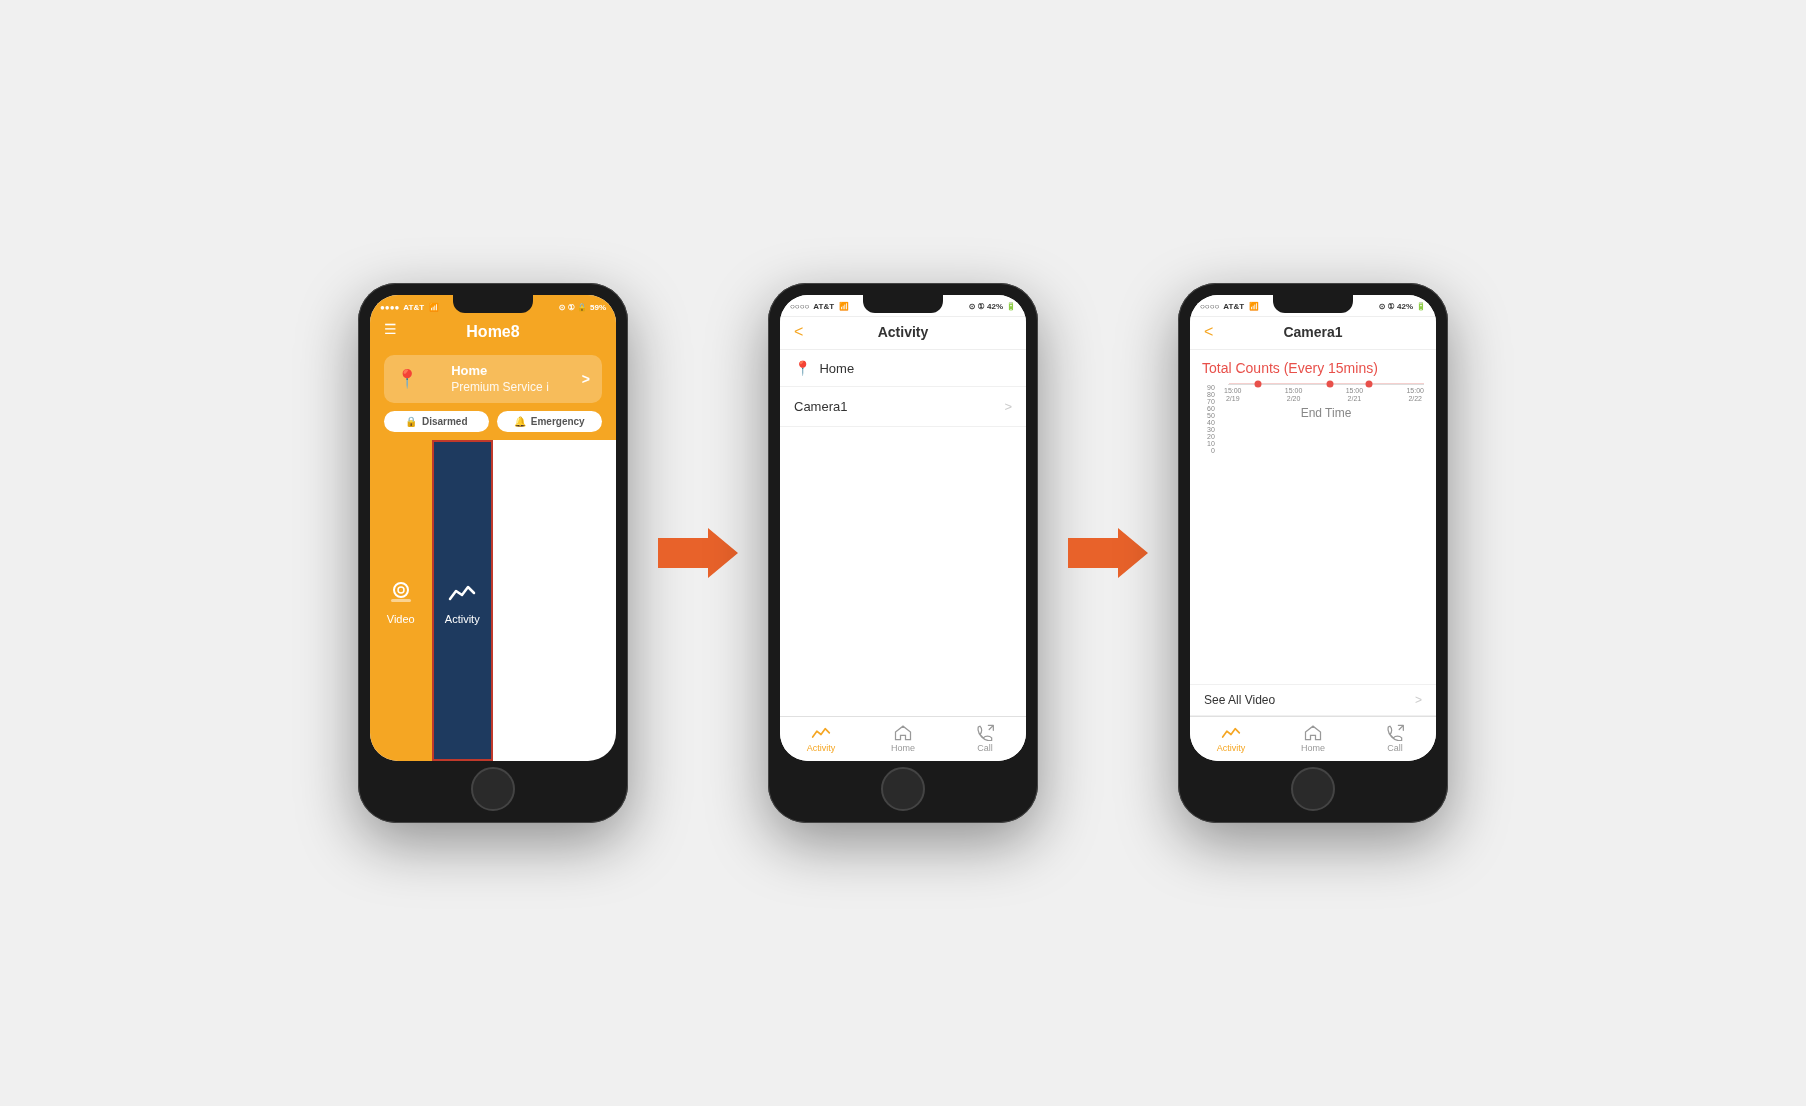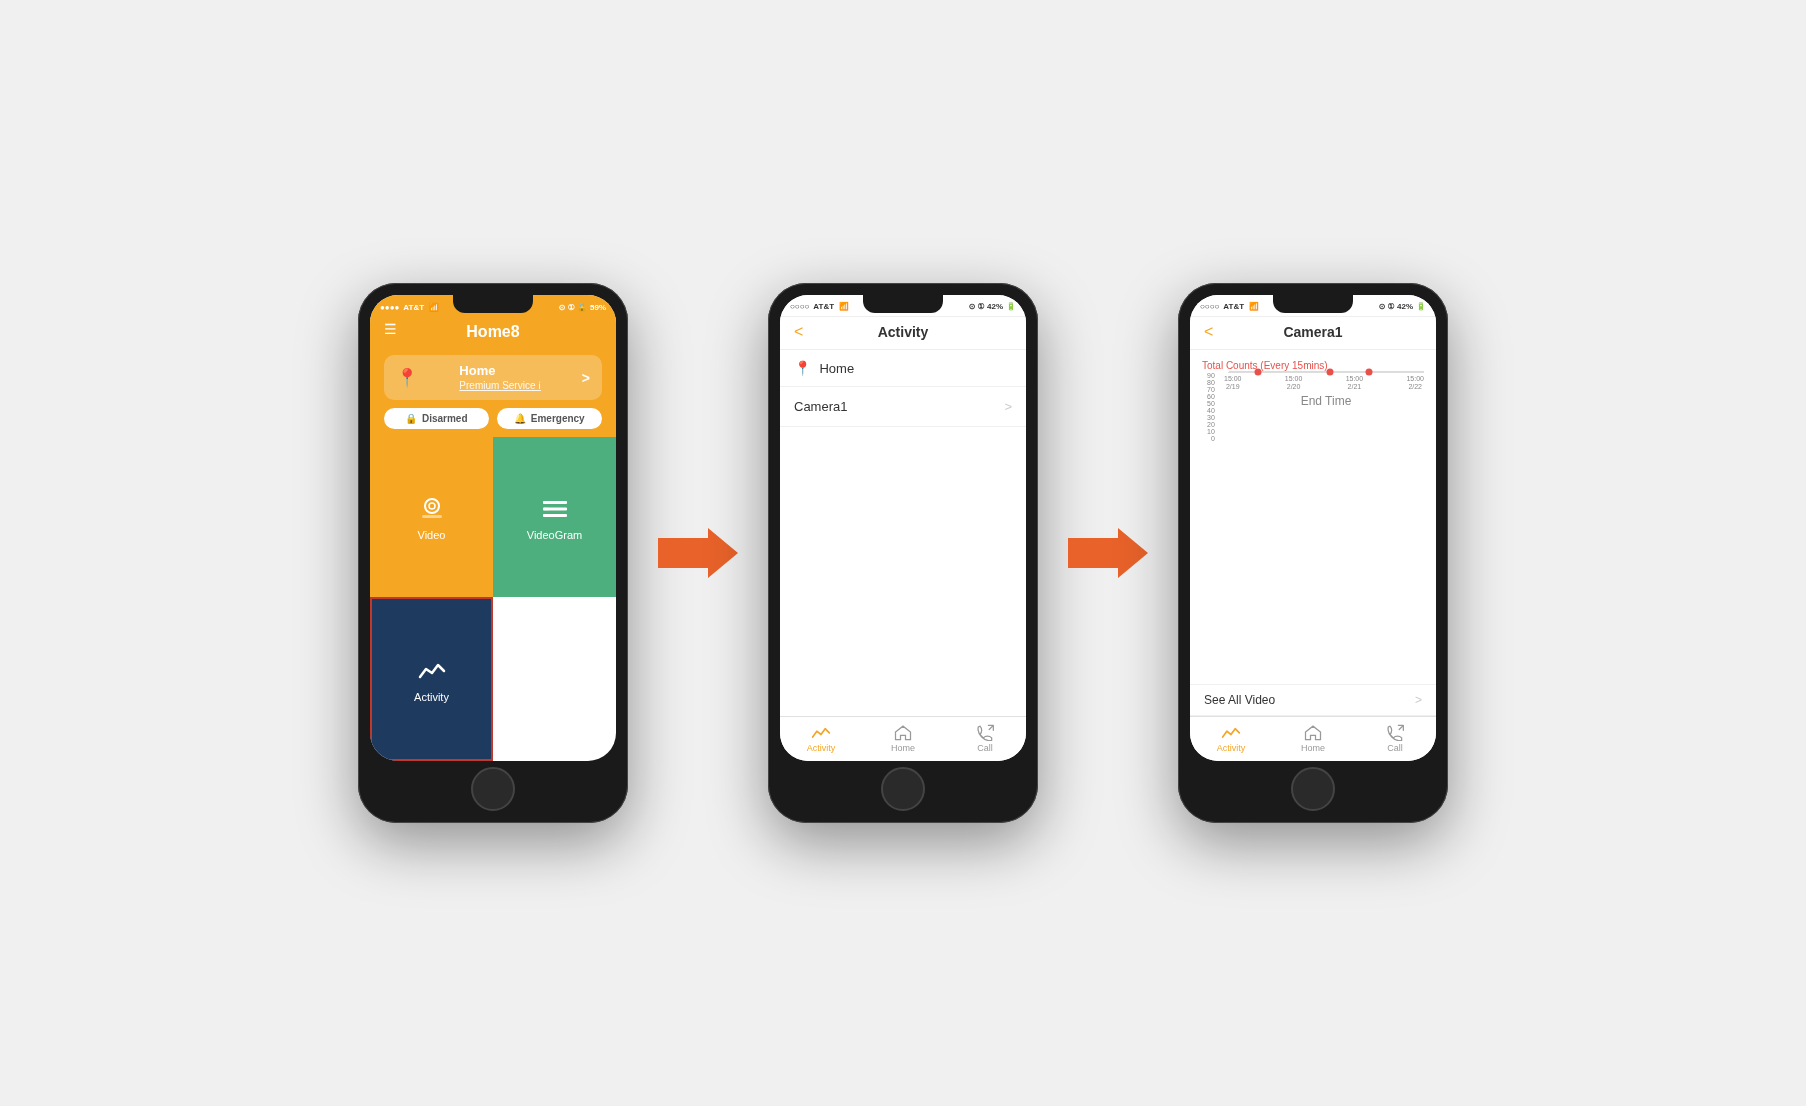--- a/index.html
+++ b/index.html
@@ -115,23 +115,22 @@
       display: flex;
       align-items: center;
       justify-content: space-between;
       color: white;
     }
     .home-card-inner .home-info .home-name {
       font-size: 13px;
       font-weight: 700;
     }
     .home-card-inner .home-info .premium {
-      font-size: 10px;
+      font-size: 12px;
       opacity: 0.9;
-      text-decoration: underline;
     }
     .home-card-inner .chevron {
       font-size: 14px;
       font-weight: 700;
     }
     .action-buttons {
       background: #f5a623;
       padding: 0 14px 8px;
       display: flex;
       gap: 8px;
@@ -145,21 +144,21 @@
       display: flex;
       align-items: center;
       justify-content: center;
       gap: 4px;
       font-size: 10px;
       font-weight: 600;
       color: #555;
     }
     .grid-menu {
       display: grid;
-      grid-template-columns: 1fr 1fr;
+      grid-template-columns: 1fr 1fr 1fr 1fr;
       flex: 1;
     }
     .grid-item {
       display: flex;
       flex-direction: column;
       align-items: center;
       justify-content: center;
       gap: 4px;
       color: white;
       font-size: 11px;
@@ -264,23 +263,23 @@
       border-bottom: 1px solid #eee;
       flex-shrink: 0;
     }
     .chart-area {
       padding: 10px 12px 8px;
       flex: 1;
       display: flex;
       flex-direction: column;
     }
     .chart-title {
-      font-size: 10px;
+      font-size: 14px;
       color: #e8504a;
-      margin-bottom: 1px;
+      margin-bottom: 8px;
     }
     .chart-wrapper {
       flex: 1;
       position: relative;
       border-left: 1px solid #ddd;
       border-bottom: 1px solid #ddd;
     }
     .y-labels {
       position: absolute;
       left: -22px;
@@ -391,33 +390,20 @@
           <div class="grid-icon">
             <svg viewBox="0 0 32 32" fill="none" xmlns="http://www.w3.org/2000/svg">
               <circle cx="16" cy="13" r="7" stroke="white" stroke-width="2"></circle>
               <circle cx="16" cy="13" r="3" stroke="white" stroke-width="1.5"></circle>
               <rect x="6" y="22" width="20" height="3" rx="1.5" fill="white" opacity="0.5"></rect>
             </svg>
           </div>
           <span style="color:white;font-size:11px;">Video</span>
         </div>
 
-        <div class="grid-item green">
-          <div class="grid-icon">
-            <svg viewBox="0 0 32 32" fill="none" xmlns="http://www.w3.org/2000/svg">
-              <rect x="4" y="8" width="24" height="3" rx="1" fill="white"></rect>
-              <rect x="4" y="14.5" width="24" height="3" rx="1" fill="white"></rect>
-              <rect x="4" y="21" width="24" height="3" rx="1" fill="white"></rect>
-              <rect x="4" y="8" width="6" height="3" rx="1" fill="white" opacity="0.4"></rect>
-              <rect x="4" y="14.5" width="6" height="3" rx="1" fill="white" opacity="0.4"></rect>
-              <rect x="4" y="21" width="6" height="3" rx="1" fill="white" opacity="0.4"></rect>
-            </svg>
-          </div>
-          <span style="color:white;font-size:11px;">VideoGram</span>
-        </div>
 
 
 
 
         <div class="grid-item dark-blue">
           <div class="grid-icon">
             <svg viewBox="0 0 32 32" fill="none" xmlns="http://www.w3.org/2000/svg">
               <polyline points="4,22 10,14 16,18 22,10 28,16" stroke="white" stroke-width="2.5" fill="none" stroke-linecap="round" stroke-linejoin="round"></polyline>
             </svg>
           </div>

